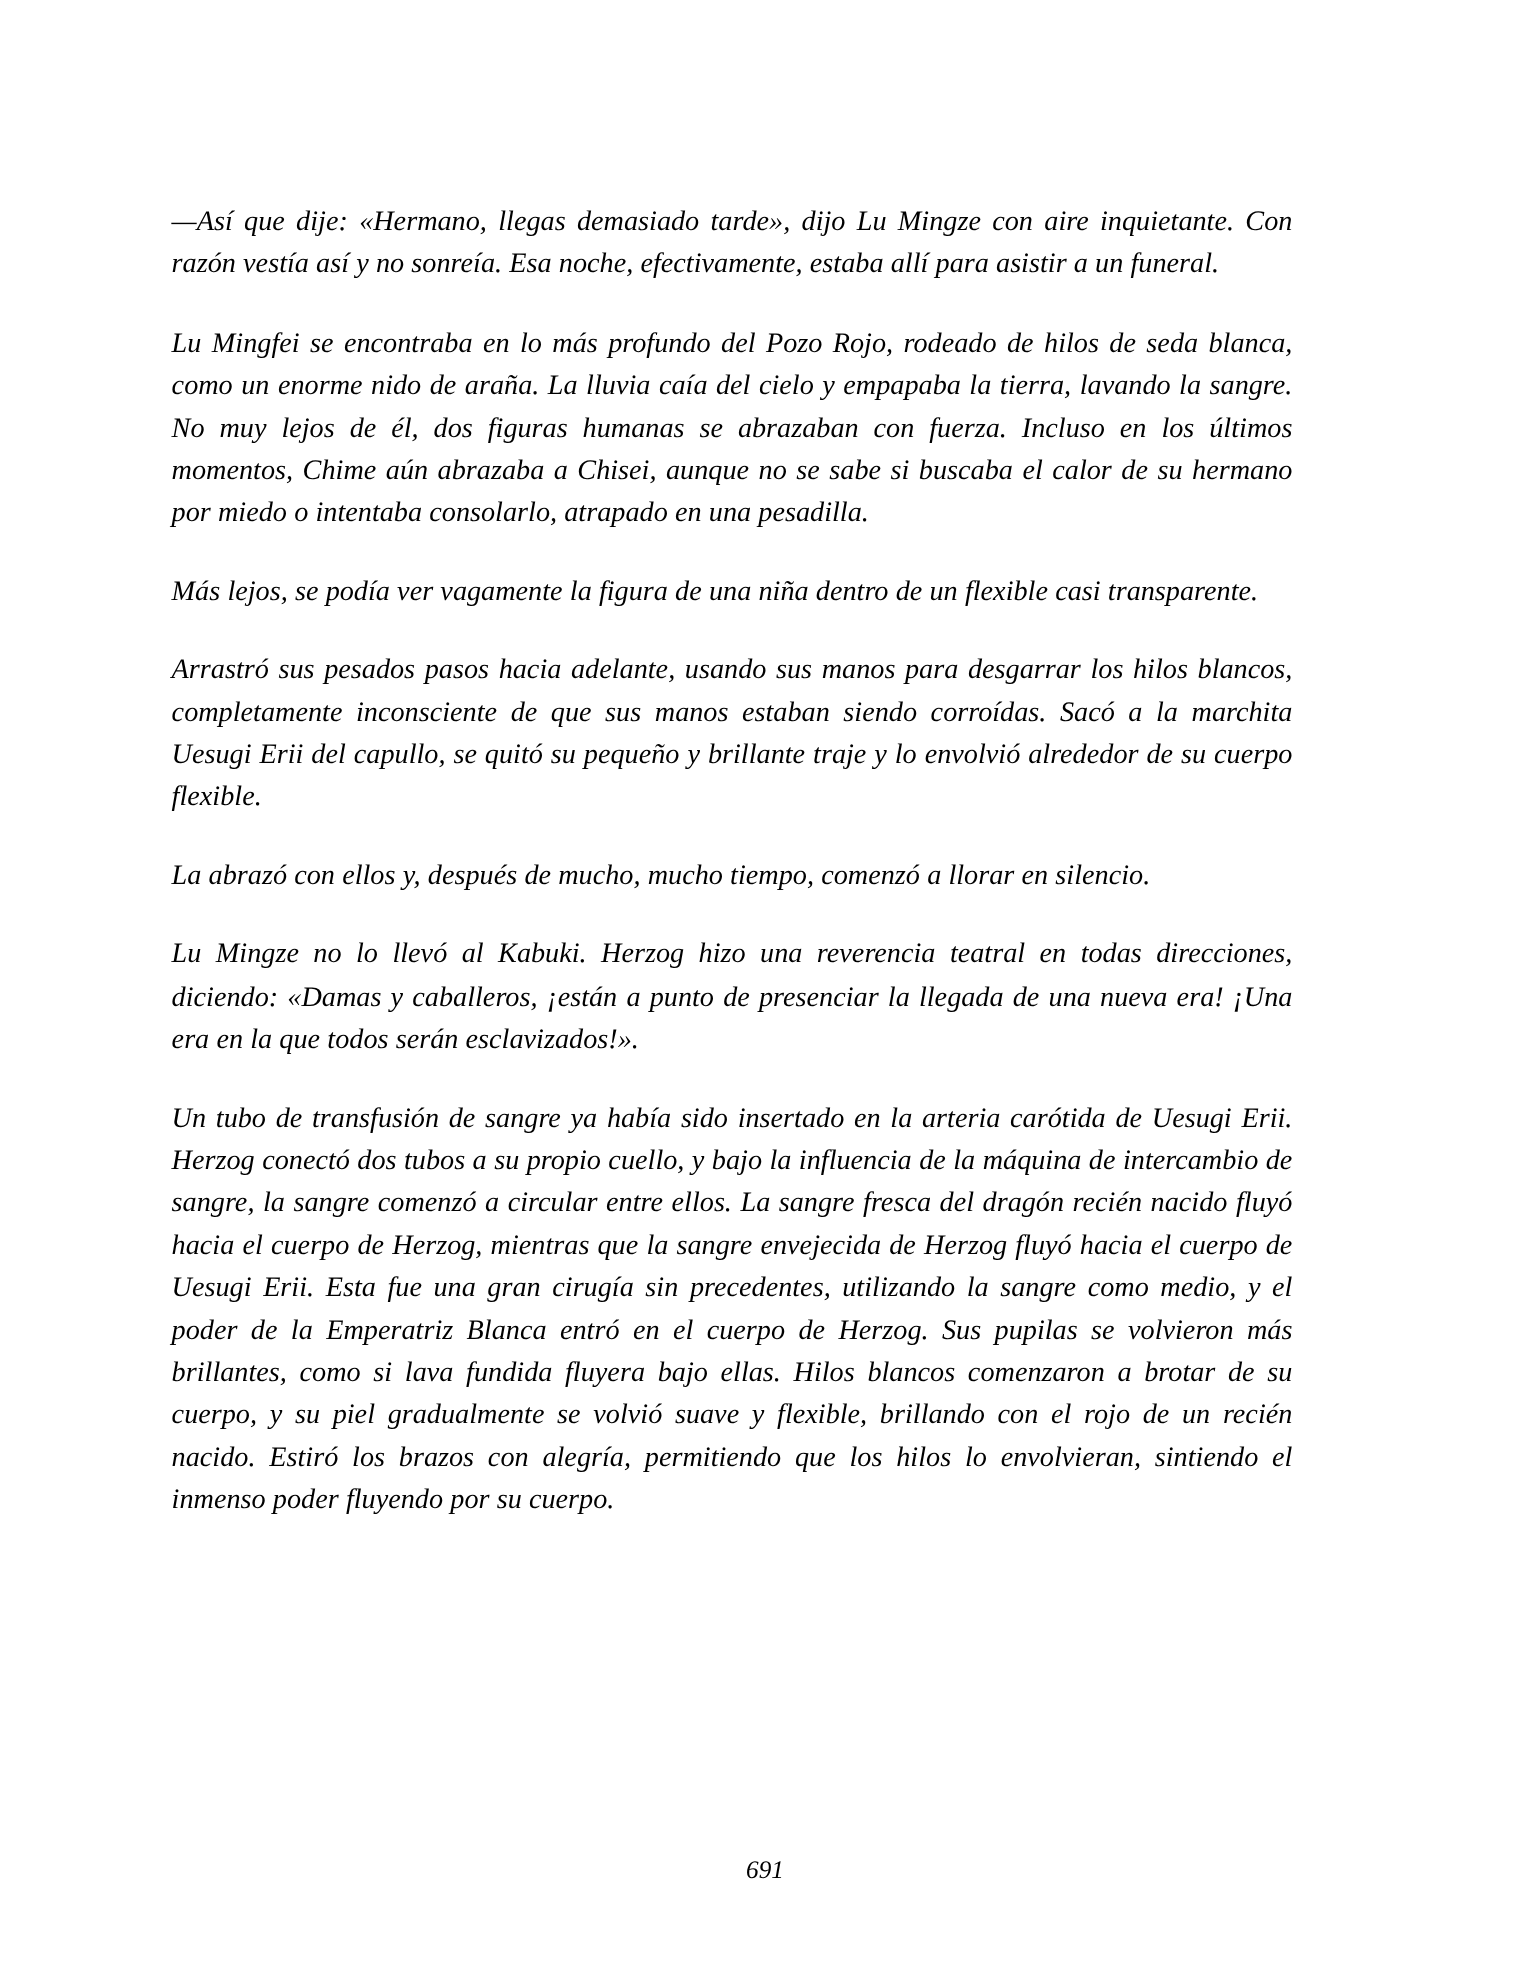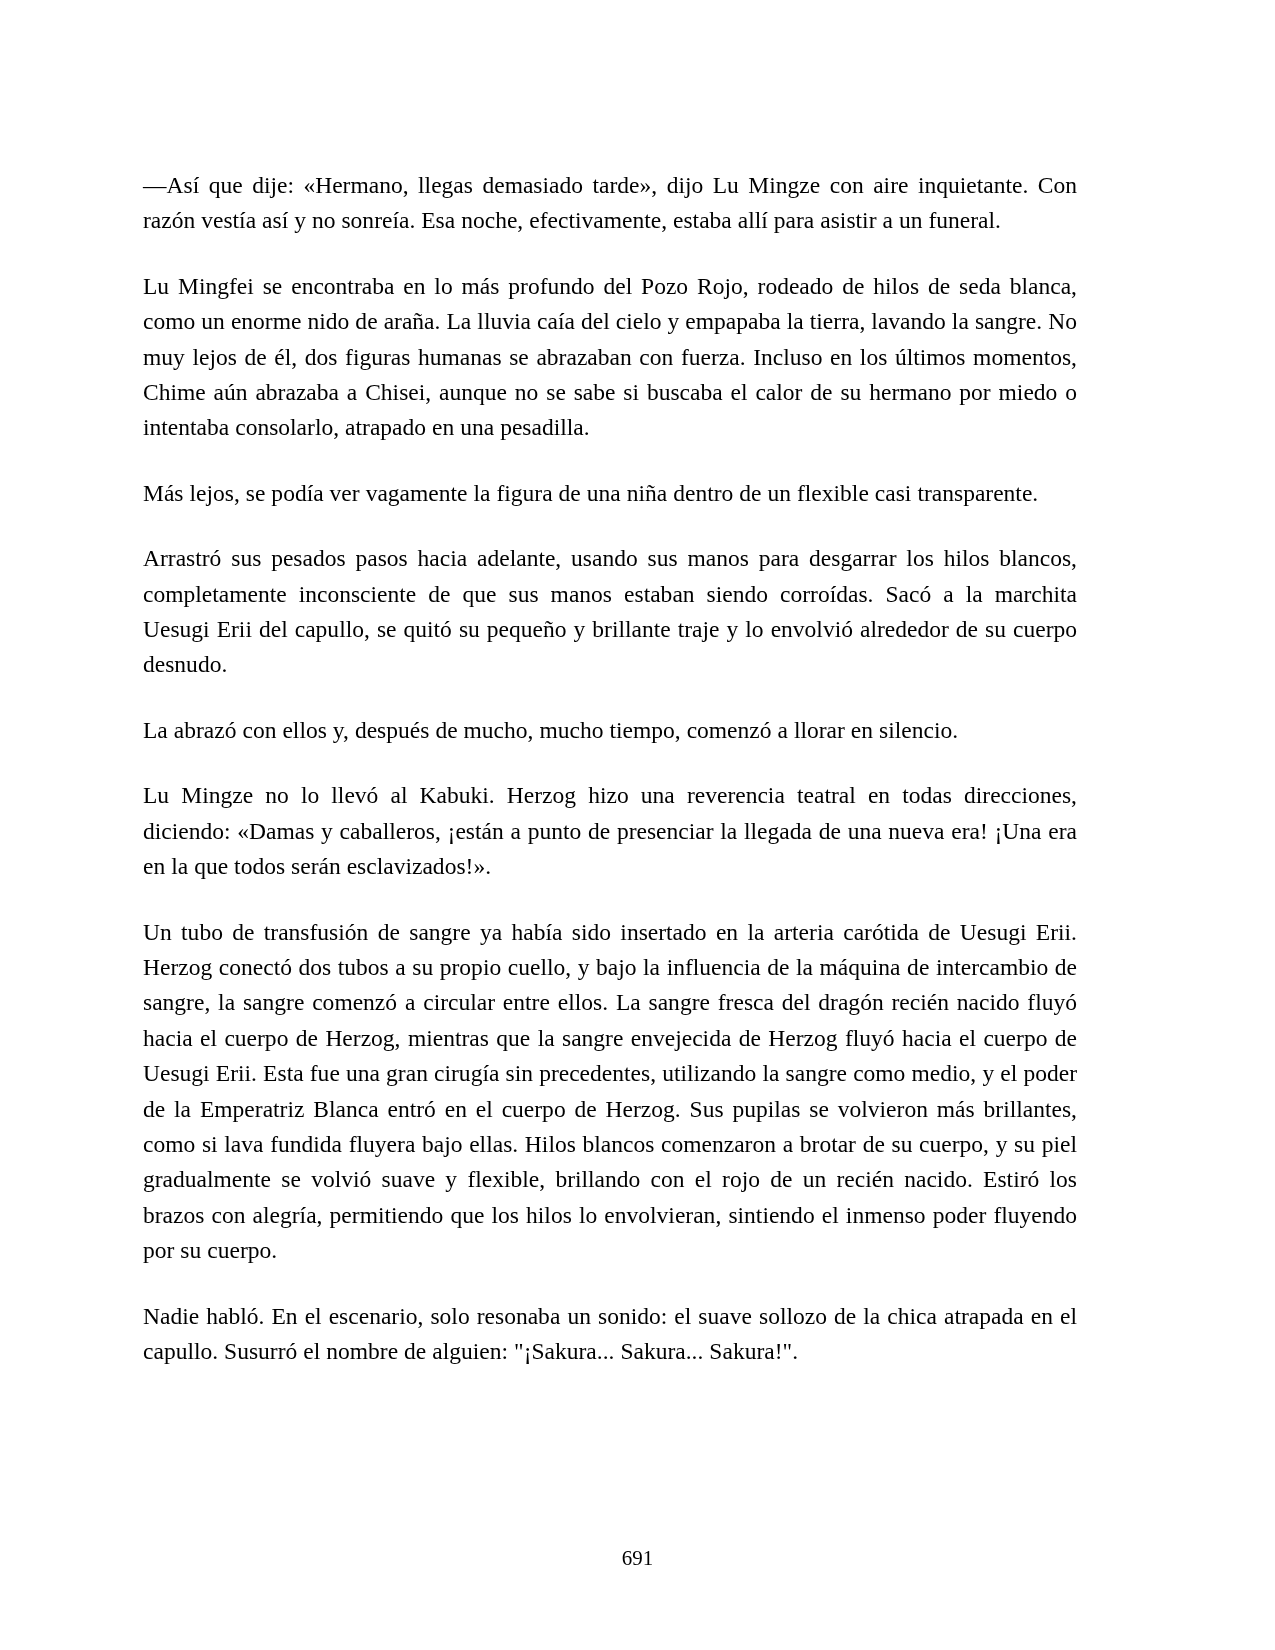--- a/index.html
+++ b/index.html
@@ -9,20 +9,21 @@
   }
   .page {
     position: relative;
     width: 1275px;
     height: 1650px;
     background: #ffffff;
     margin: 0 auto;
     overflow: hidden;
     font-family: "Liberation Serif", "DejaVu Serif", serif;
     color: #000000;
+    font-style: italic;
   }
   .text-column {
     position: absolute;
     left: 143px;
     top: 168px;
     width: 934px;
   }
   .para {
     margin: 0 0 30px 0;
     font-size: 23.5px;
@@ -51,22 +52,21 @@
 </style>
 </head>
 <body>
 
 <div class="page">
 
   <div class="text-column">
     <p class="para">—Así que dije: «Hermano, llegas demasiado tarde», dijo Lu Mingze con aire inquietante. Con razón vestía así y no sonreía. Esa noche, efectivamente, estaba allí para asistir a un funeral.</p>
     <p class="para">Lu Mingfei se encontraba en lo más profundo del Pozo Rojo, rodeado de hilos de seda blanca, como un enorme nido de araña. La lluvia caía del cielo y empapaba la tierra, lavando la sangre. No muy lejos de él, dos figuras humanas se abrazaban con fuerza. Incluso en los últimos momentos, Chime aún abrazaba a Chisei, aunque no se sabe si buscaba el calor de su hermano por miedo o intentaba consolarlo, atrapado en una pesadilla.</p>
     <p class="para">Más lejos, se podía ver vagamente la figura de una niña dentro de un flexible casi transparente.</p>
-    <p class="para">Arrastró sus pesados pasos hacia adelante, usando sus manos para desgarrar los hilos blancos, completamente inconsciente de que sus manos estaban siendo corroídas. Sacó a la marchita Uesugi Erii del capullo, se quitó su pequeño y brillante traje y lo envolvió alrededor de su cuerpo desnudo.</p>
+    <p class="para">Arrastró sus pesados pasos hacia adelante, usando sus manos para desgarrar los hilos blancos, completamente inconsciente de que sus manos estaban siendo corroídas. Sacó a la marchita Uesugi Erii del capullo, se quitó su pequeño y brillante traje y lo envolvió alrededor de su cuerpo flexible.</p>
     <p class="para">La abrazó con ellos y, después de mucho, mucho tiempo, comenzó a llorar en silencio.</p>
     <p class="para">Lu Mingze no lo llevó al Kabuki. Herzog hizo una reverencia teatral en todas direcciones, diciendo: «Damas y caballeros, ¡están a punto de presenciar la llegada de una nueva era! ¡Una era en la que todos serán esclavizados!».</p>
     <p class="para">Un tubo de transfusión de sangre ya había sido insertado en la arteria carótida de Uesugi Erii. Herzog conectó dos tubos a su propio cuello, y bajo la influencia de la máquina de intercambio de sangre, la sangre comenzó a circular entre ellos. La sangre fresca del dragón recién nacido fluyó hacia el cuerpo de Herzog, mientras que la sangre envejecida de Herzog fluyó hacia el cuerpo de Uesugi Erii. Esta fue una gran cirugía sin precedentes, utilizando la sangre como medio, y el poder de la Emperatriz Blanca entró en el cuerpo de Herzog. Sus pupilas se volvieron más brillantes, como si lava fundida fluyera bajo ellas. Hilos blancos comenzaron a brotar de su cuerpo, y su piel gradualmente se volvió suave y flexible, brillando con el rojo de un recién nacido. Estiró los brazos con alegría, permitiendo que los hilos lo envolvieran, sintiendo el inmenso poder fluyendo por su cuerpo.</p>
-    <p class="para">Nadie habló. En el escenario, solo resonaba un sonido: el suave sollozo de la chica atrapada en el capullo. Susurró el nombre de alguien: "¡Sakura... Sakura... Sakura!".</p>
   </div>
 
   <div class="page-number">691</div>
 
 </div>
 
 </body></html>

